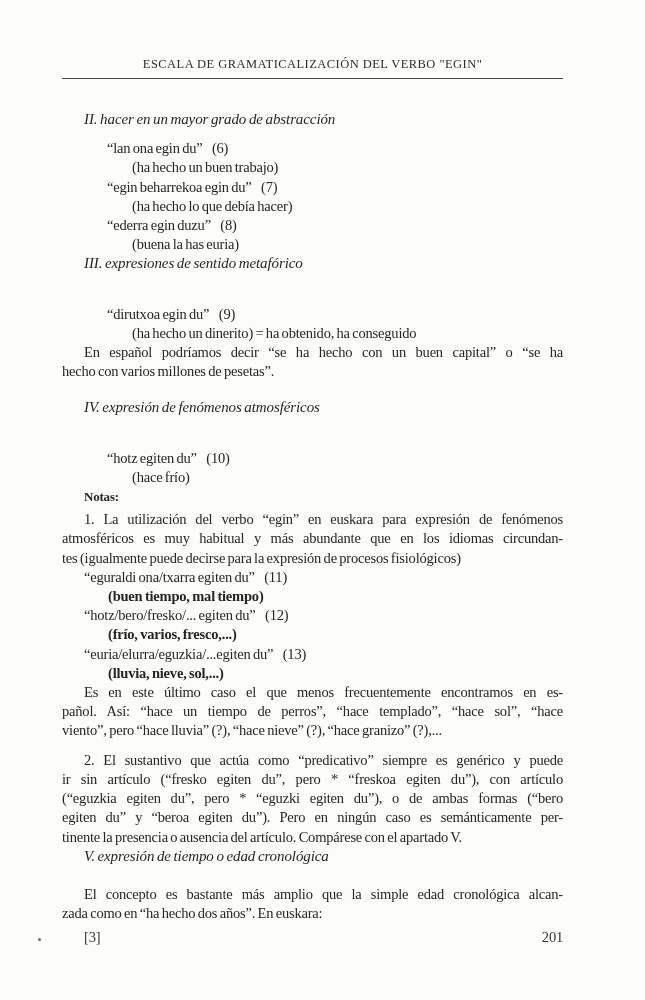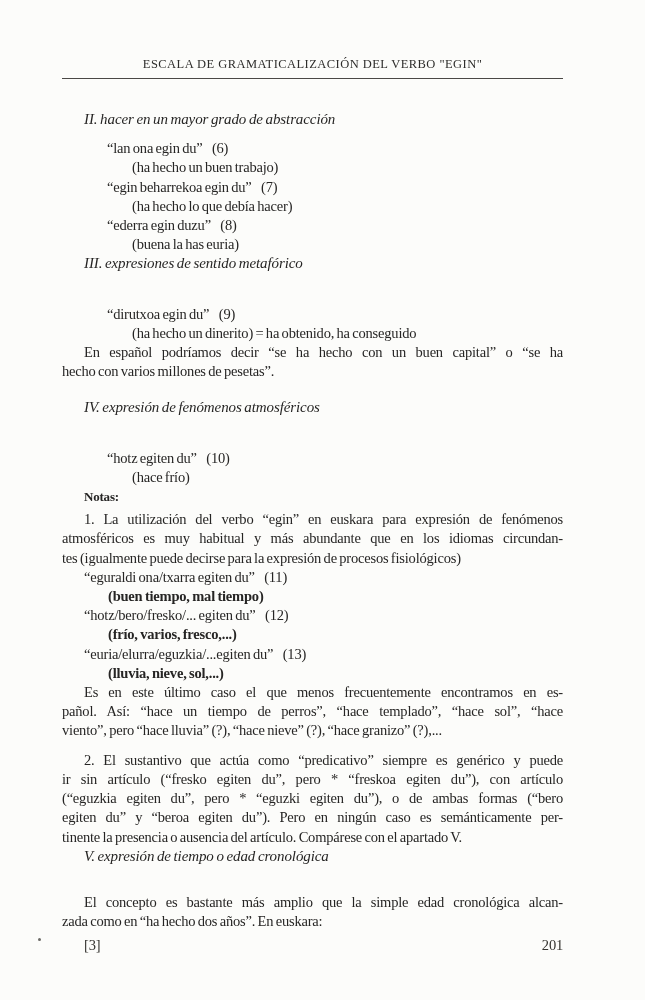--- a/index.html
+++ b/index.html
@@ -52,21 +52,21 @@
     font-size: 15px;
     padding-left: 22px;
     letter-spacing: -0.1px;
   }
   .notas-heading {
     font-weight: bold;
     font-size: 13px;
     padding-left: 22px;
   }
   .mt18 { margin-top: 31px; }
-  .mt17 { margin-top: 27px; }
+  .mt17 { margin-top: 19px; }
   .mt19 { margin-top: 4px; }
   .mt11 { margin-top: 17px; }
   .mt10 { margin-top: 10px; }
   .mt9  { }
   
   .page-footer {
     margin-top: 5px;
     display: flex;
     justify-content: space-between;
     font-size: 14.5px;

